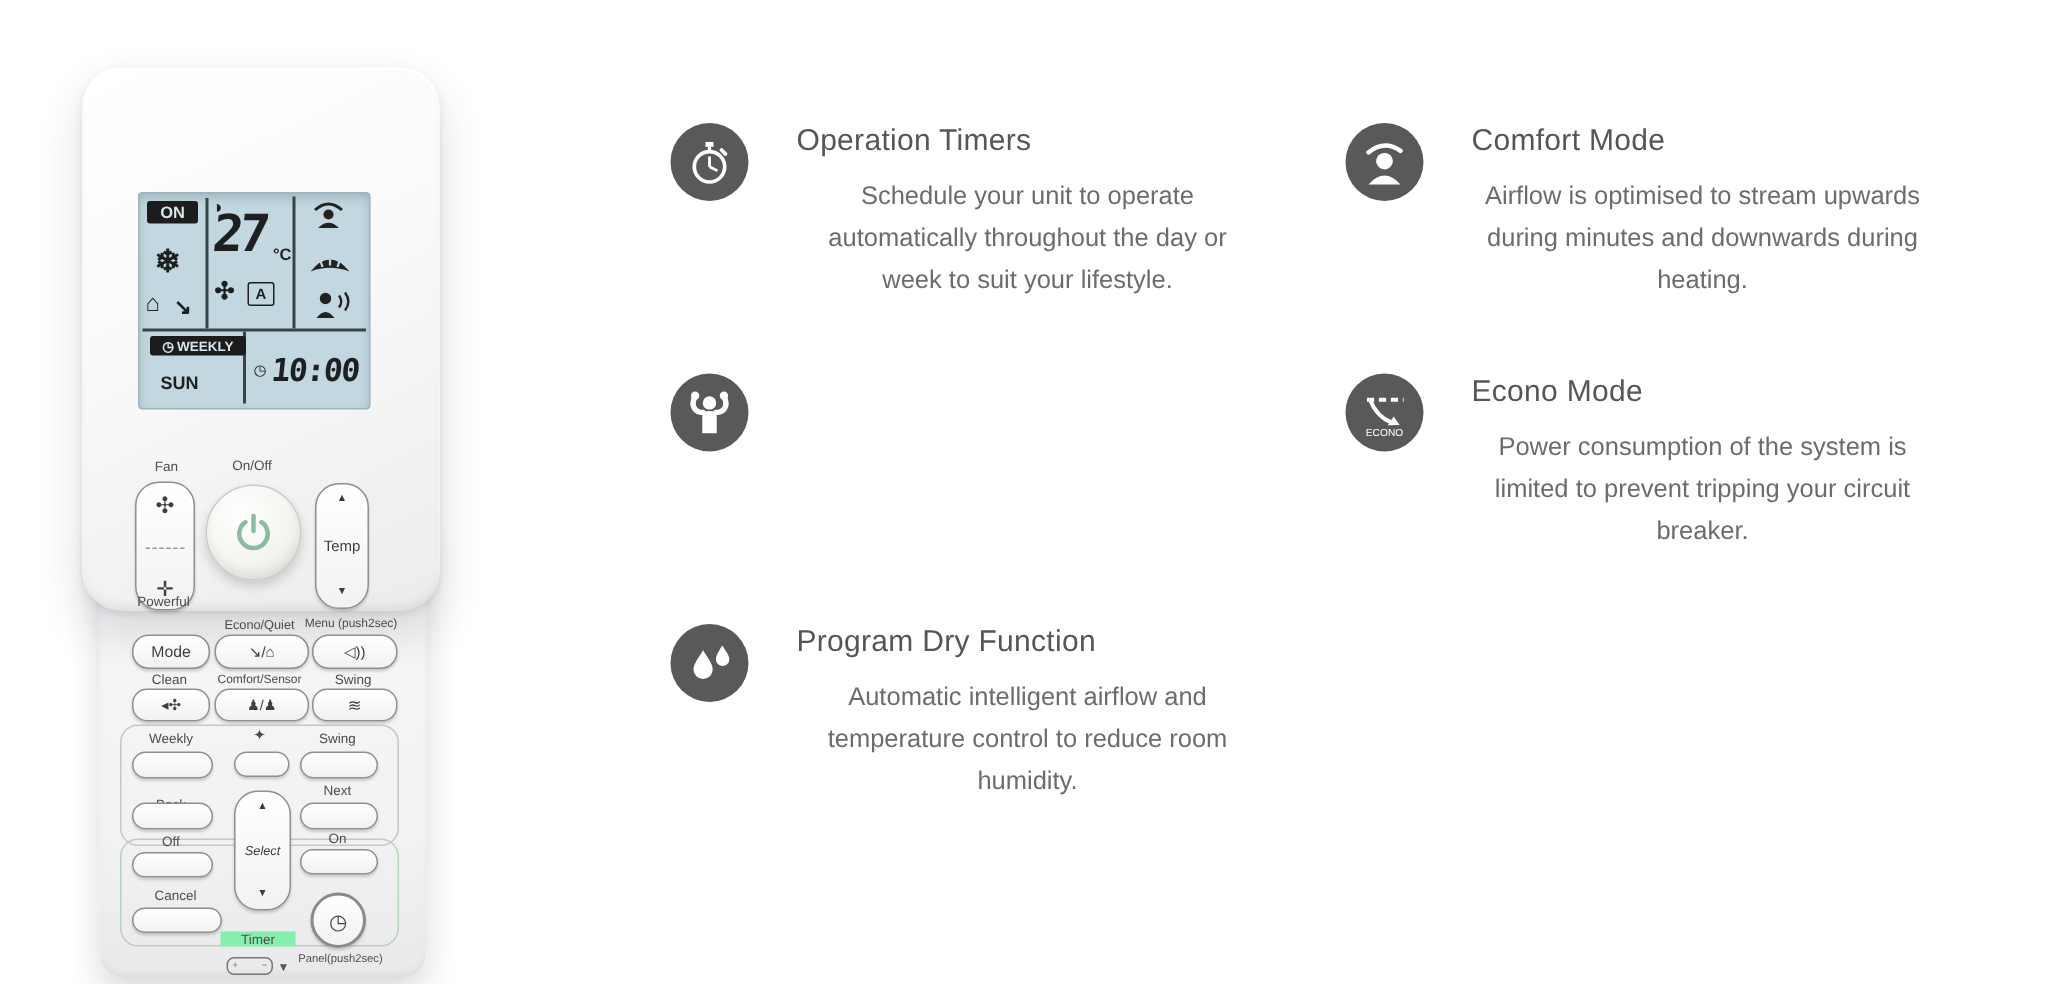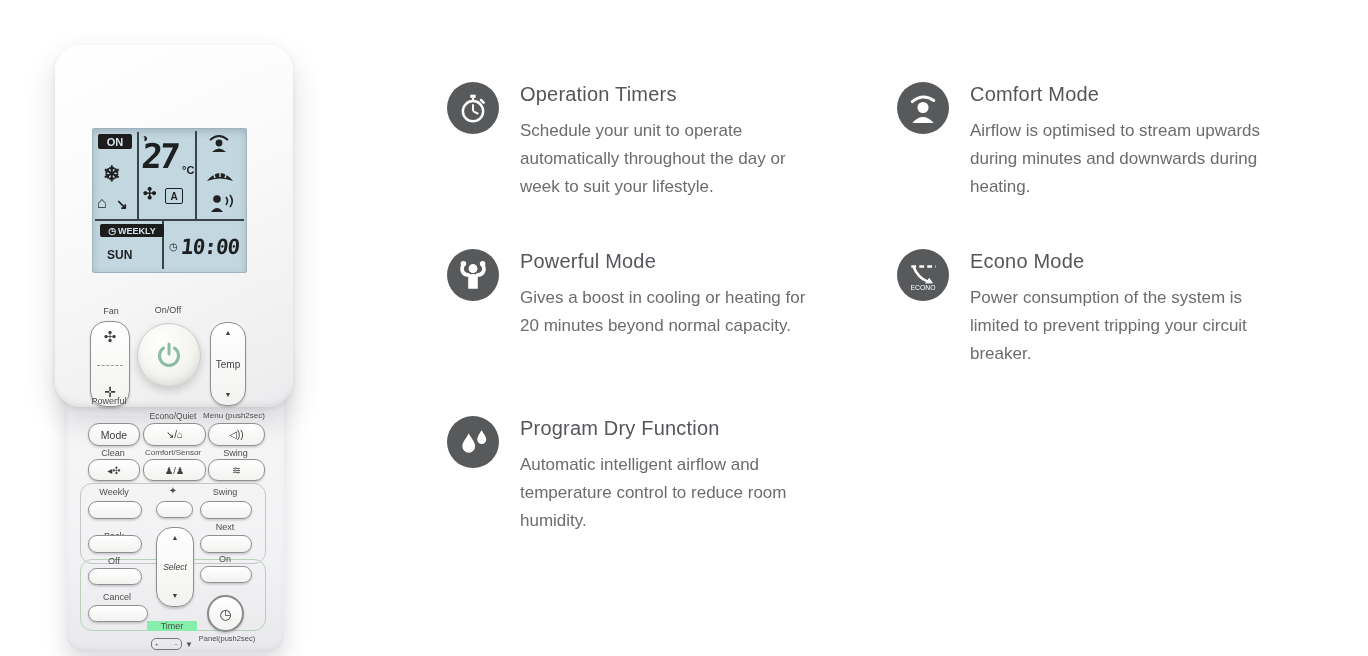--- a/index.html
+++ b/index.html
@@ -44,23 +44,23 @@
          box-shadow:0 4px 8px rgba(0,0,0,.16), inset 0 -4px 6px rgba(0,0,0,.06);
          display:flex;align-items:center;justify-content:center;}
   .tri{font-size:7px;color:#3c3c3c;line-height:8px;}
 
   
   .features{position:absolute;left:447px;top:82px;width:880px;
             display:grid;grid-template-columns:450px 430px;grid-auto-rows:167px;}
   .feature{display:flex;align-items:flex-start;}
   .f-icon{width:52px;height:52px;border-radius:50%;background:#58595b;flex:0 0 52px;
           display:flex;align-items:center;justify-content:center;}
-  .f-text{margin-left:21px;}
+  .f-text{margin-left:32px;}
   .f-title{font-size:20px;color:#54565a;letter-spacing:.2px;margin:1px 0 11px 0;font-weight:normal;}
-  .f-desc{font-size:17px;line-height:28px;color:#6a6c6e;max-width:308px;}
+  .f-desc{font-size:17px;line-height:28px;color:#6a6c6e;max-width:308px;text-align:center;}
 </style>
 </head>
 <body>
 
 <div class="canvas">
 
   <div class="remote">
     <div class="shell"></div>
     <div class="slide"></div>
 
@@ -243,24 +243,20 @@
       <div class="f-icon">
         <svg width="32" height="32" viewBox="0 0 30 30">
           <circle cx="15" cy="9" r="4.2" fill="#fff"></circle>
           <path d="M10.5,28 V17.5 q0,-3.5 4.5,-3.5 q4.5,0 4.5,3.5 V28 Z" fill="#fff"></path>
           <path d="M11,15 C5.5,15 3.5,10.5 5.5,6" stroke="#fff" stroke-width="3.4" fill="none" stroke-linecap="round"></path>
           <path d="M19,15 C24.5,15 26.5,10.5 24.5,6" stroke="#fff" stroke-width="3.4" fill="none" stroke-linecap="round"></path>
           <circle cx="6" cy="4.5" r="2.6" fill="#fff"></circle>
           <circle cx="24" cy="4.5" r="2.6" fill="#fff"></circle>
         </svg>
       </div>
-      <div class="f-text">
-        <div class="f-title">Powerful Mode</div>
-        <div class="f-desc">Gives a boost in cooling or heating for 20 minutes beyond normal capacity.</div>
-      </div>
     </div>
 
     <div class="feature">
       <div class="f-icon">
         <svg width="34" height="34" viewBox="0 0 32 32">
           <line x1="5" y1="8" x2="28" y2="8" stroke="#fff" stroke-width="2.4" stroke-dasharray="4.5 3"></line>
           <path d="M7,8 C10,16 14.5,20 20.5,22.2" stroke="#fff" stroke-width="2.4" fill="none"></path>
           <polygon points="25.5,23.8 18,24 21.8,18.5" fill="#fff"></polygon>
           <text x="16" y="30.5" font-size="6.4" fill="#fff" text-anchor="middle" font-family="Liberation Sans, sans-serif">ECONO</text>
         </svg>

